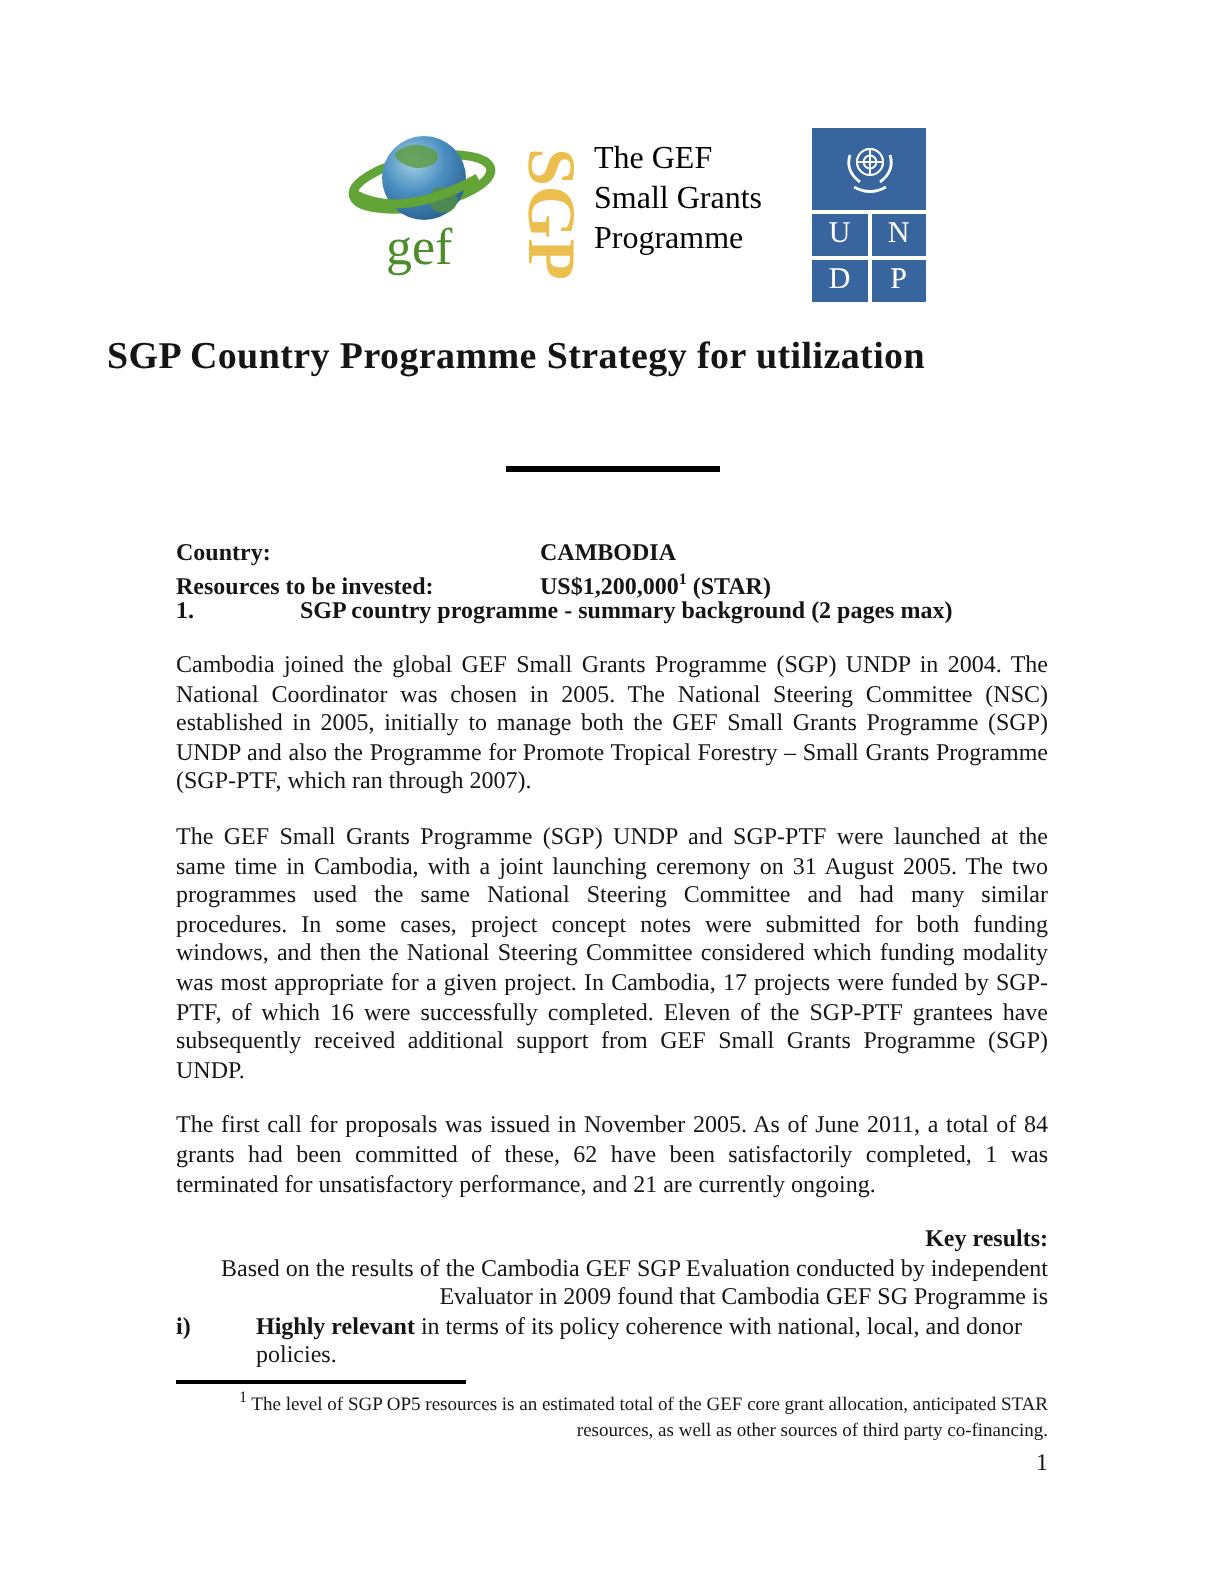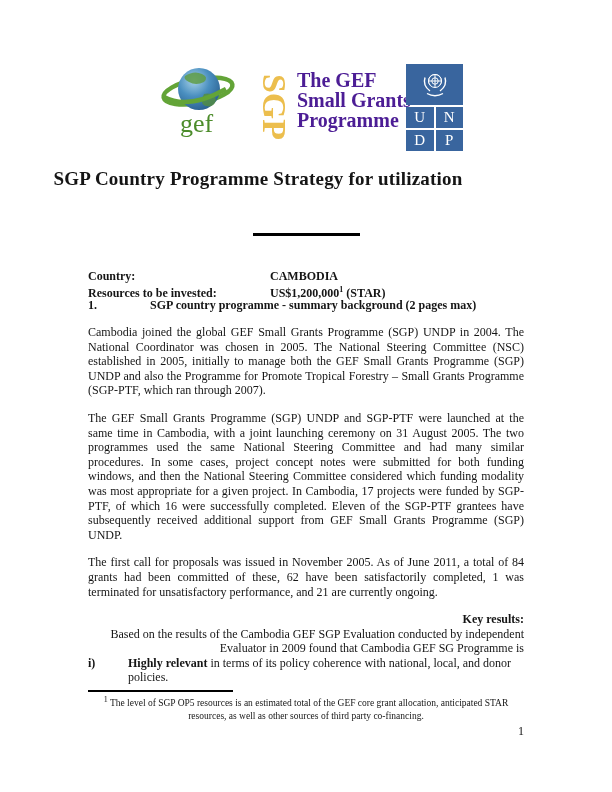--- a/index.html
+++ b/index.html
@@ -8,31 +8,31 @@
     position:relative;
     background:#ffffff;
     font-family:"Liberation Serif","DejaVu Serif",serif;
     font-size:12px; line-height:14.6px; color:#151515;
     overflow:hidden;
   }
 
   
   .logos { position:absolute; top:64px; left:0; width:612px; height:92px; }
 
-  .logo-gef { position:absolute; left:160px; top:0; width:76px; height:76px; }
+  .logo-gef { position:absolute; left:173px; top:0; width:76px; height:76px; }
 
   .logo-sgp { position:absolute; left:258px; top:2px; display:flex; align-items:flex-start; gap:7px; height:86px; }
   .sgp-vertical { position:relative; width:32px; height:82px; }
   .sgp-vertical span {
     position:absolute; left:50%; top:50%;
     transform:translate(-50%,-50%) rotate(90deg);
     font-weight:bold; font-size:34px; letter-spacing:0px;
     color:#ECBE4D; white-space:nowrap;
   }
-  .sgp-tagline { padding-top:4px; color:#4c1d95; font-size:20px; line-height:20px; font-weight:bold; }
+  .sgp-tagline { padding-top:4px; color:#000000; font-size:16px; line-height:20px; font-weight:normal; }
 
   .logo-undp { position:absolute; left:406px; top:0; width:57px; }
   .undp-emblem { width:57px; height:41px; background:#39659E; display:flex; align-items:center; justify-content:center; }
   .undp-grid { margin-top:2px; display:grid; grid-template-columns:27.5px 27.5px; grid-auto-rows:21px; gap:2px; }
   .undp-cell { background:#39659E; color:#fff; display:flex; align-items:center; justify-content:center; font-size:15px; }
 
   
   .title {
     position:absolute; top:167px; left:0; width:516px;
     text-align:center; font-size:19px; font-weight:bold; line-height:23px;
@@ -52,21 +52,21 @@
   .section-num { width:62px; flex:none; }
   .para { margin-bottom:13px; }
   .key-heading { font-weight:bold; text-align:right; }
   .key-intro { text-align:right; }
   .list-item { display:flex; text-align:left; }
   .list-marker { width:40px; flex:none; font-weight:bold; }
   .list-body { flex:1; }
   .bold { font-weight:bold; }
 
   
-  .footnote { position:absolute; top:690px; left:88px; width:436px; font-size:9.5px; line-height:13px; text-align:center; }
+  .footnote { position:absolute; top:690px; left:88px; width:436px; font-size:9.5px; line-height:13px; text-align:right; }
   .footnote-rule { width:145px; height:1.5px; background:#000; margin-bottom:5px; }
   .page-num { position:absolute; top:724px; right:88px; font-size:12px; }
 </style>
 </head>
 <body>
 
 <div class="logos">
 
   <div class="logo-gef">
     <svg viewBox="0 0 76 76" width="76" height="76">

